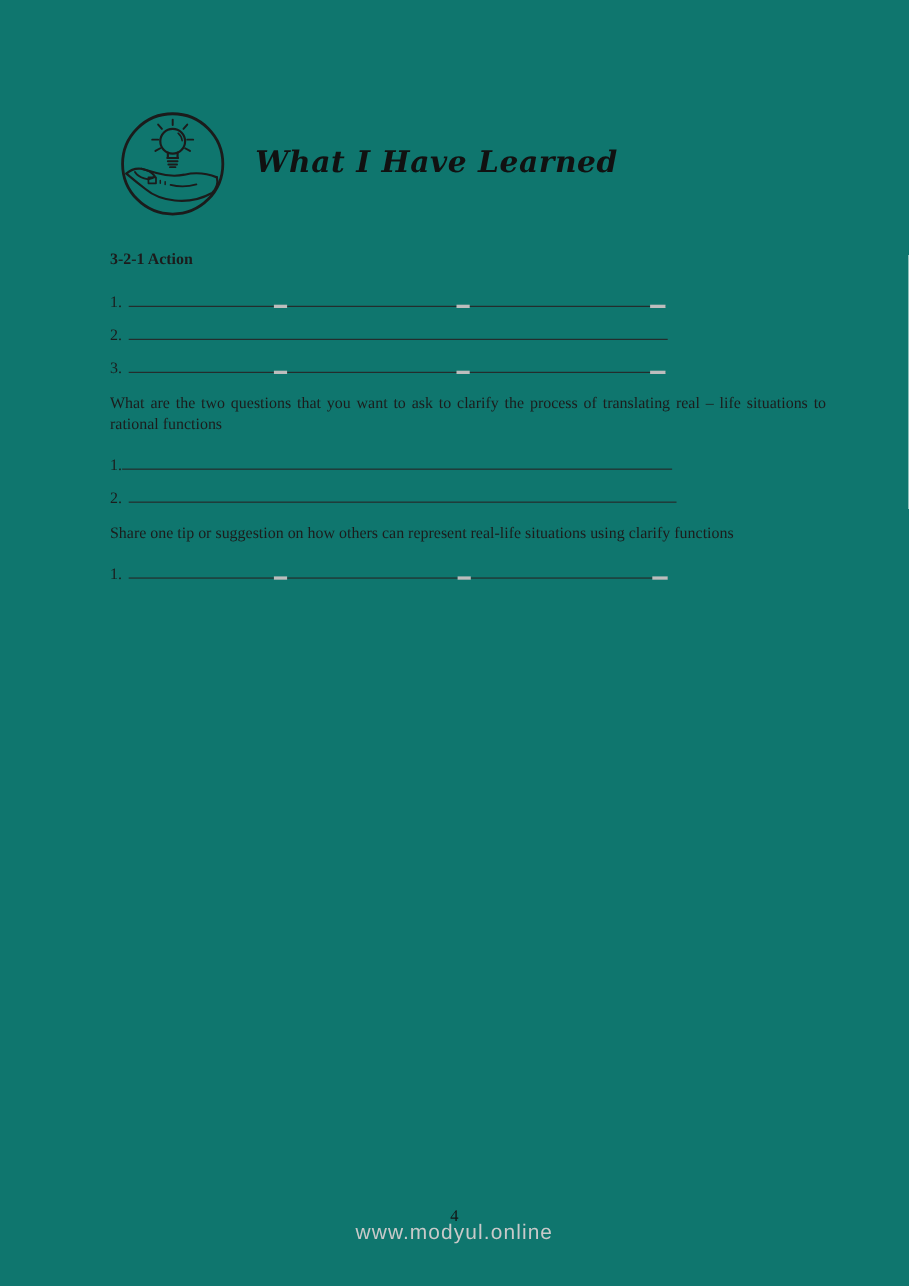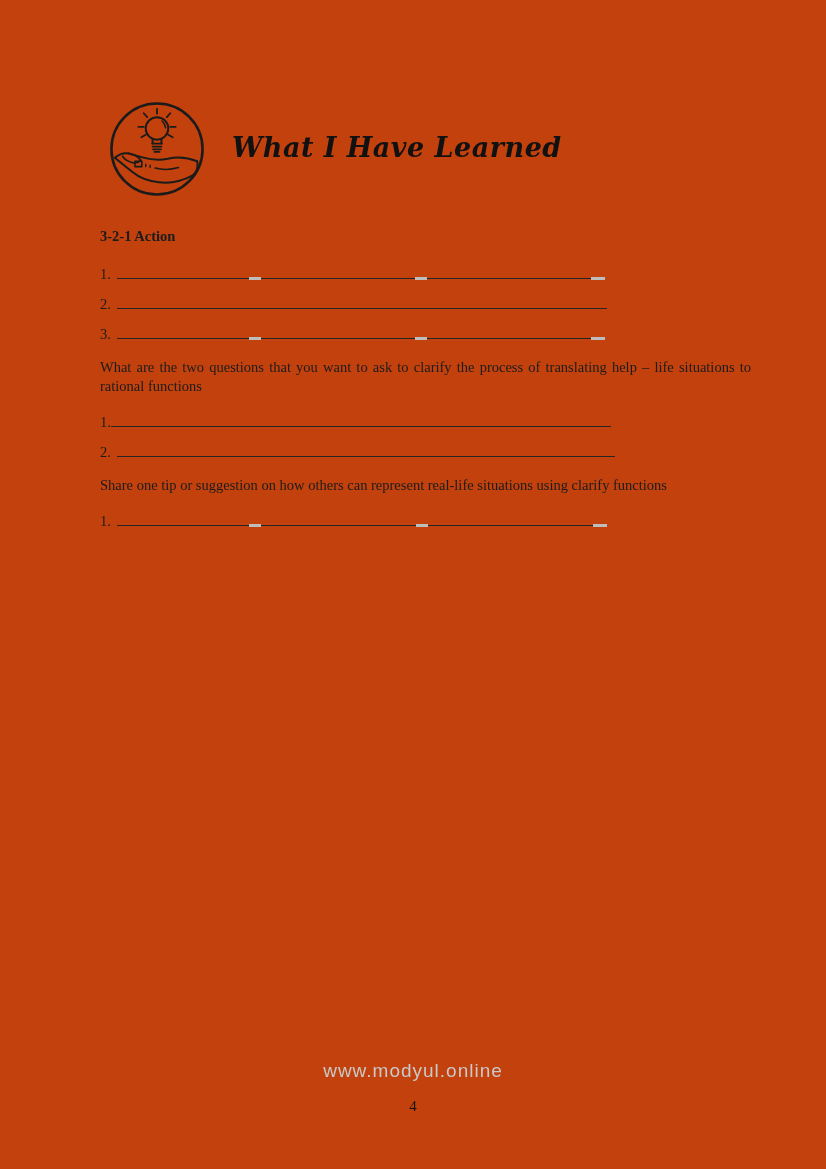--- a/index.html
+++ b/index.html
@@ -1,21 +1,21 @@
 <!DOCTYPE html>
 <html><head>
 <meta charset="utf-8">
 <style>
   * { margin: 0; padding: 0; box-sizing: border-box; }
   html, body { background: #ffffff; }
   .page {
     position: relative;
     width: 826px;
     height: 1169px;
-    background: #c2410c;
+    background: #0f766e;
     font-family: "Liberation Serif", serif;
     color: #1c1c1c;
     margin: 0 auto;
     overflow: hidden;
   }
 
   
   .header {
     position: absolute;
     top: 100px;
@@ -87,21 +87,21 @@
     left: 0;
     width: 100%;
     text-align: center;
   }
   .page-number {
     top: 1098px;
     font-size: 15px;
     color: #141414;
   }
   .watermark {
-    top: 1060px;
+    top: 1110px;
     font-family: "Liberation Sans", sans-serif;
     font-size: 19px;
     letter-spacing: 1px;
     color: #c9c9c9;
     font-weight: 300;
   }
 </style>
 </head>
 <body>
 
@@ -160,21 +160,21 @@
       <div class="blank-row">
         <span class="blank-number spaced">3.</span>
         <span class="blank-line" style="width:488px">
             <i class="seg s1"></i>
             <i class="seg s2"></i>
             <i class="seg s3"></i>
           </span>
       </div>
     </div>
 
-    <p class="question">What are the two questions that you want to ask to clarify the process of translating help – life situations to rational functions</p>
+    <p class="question">What are the two questions that you want to ask to clarify the process of translating real – life situations to rational functions</p>
 
     <div class="blank-group">
       <div class="blank-row">
         <span class="blank-number">1.</span>
         <span class="blank-line" style="width:500px"></span>
       </div>
       <div class="blank-row">
         <span class="blank-number spaced">2.</span>
         <span class="blank-line" style="width:498px"></span>
       </div>

